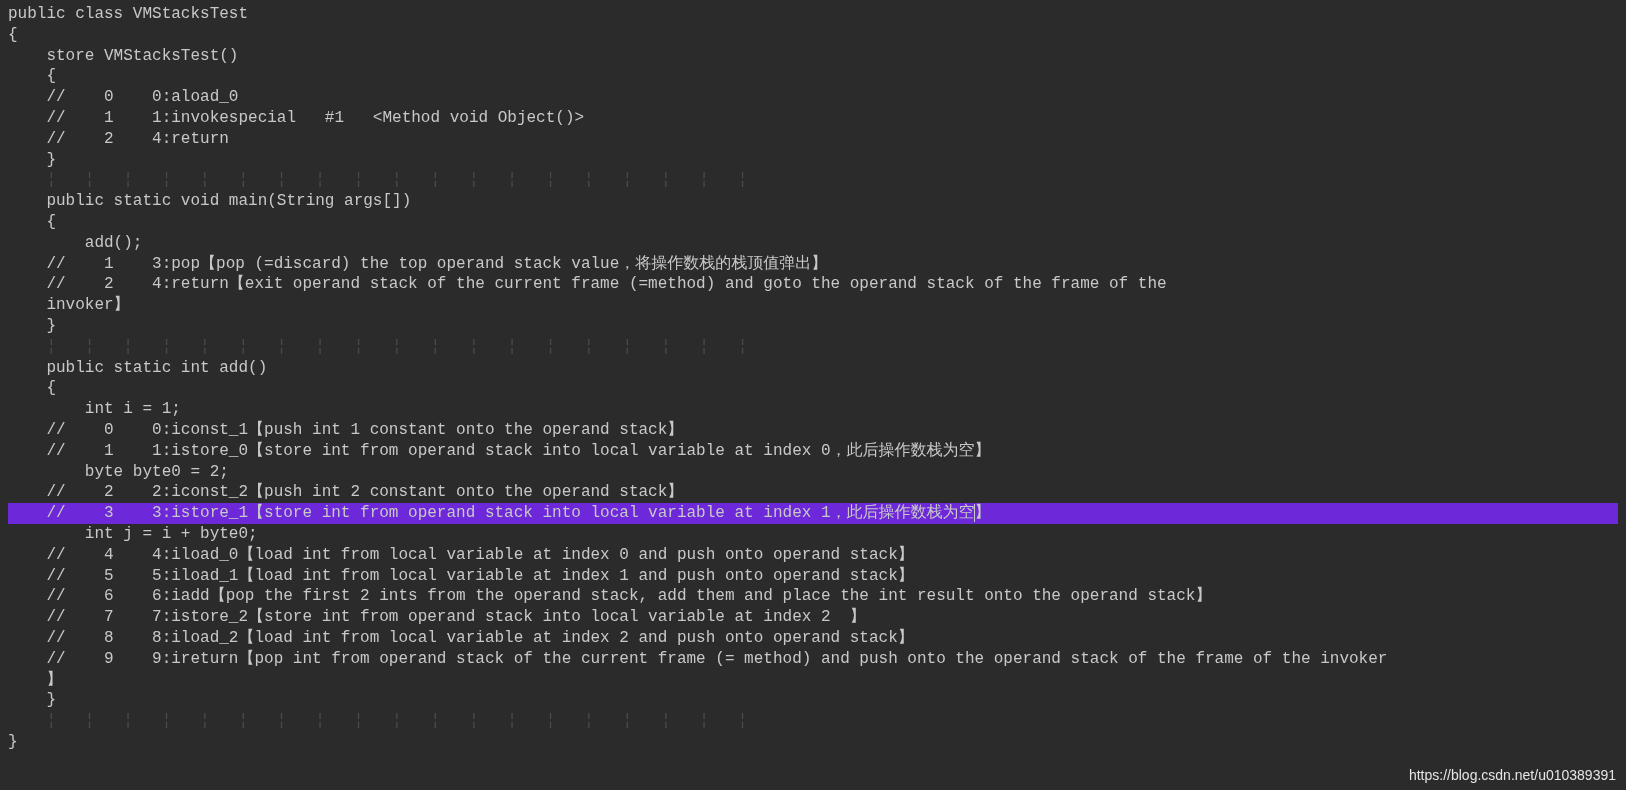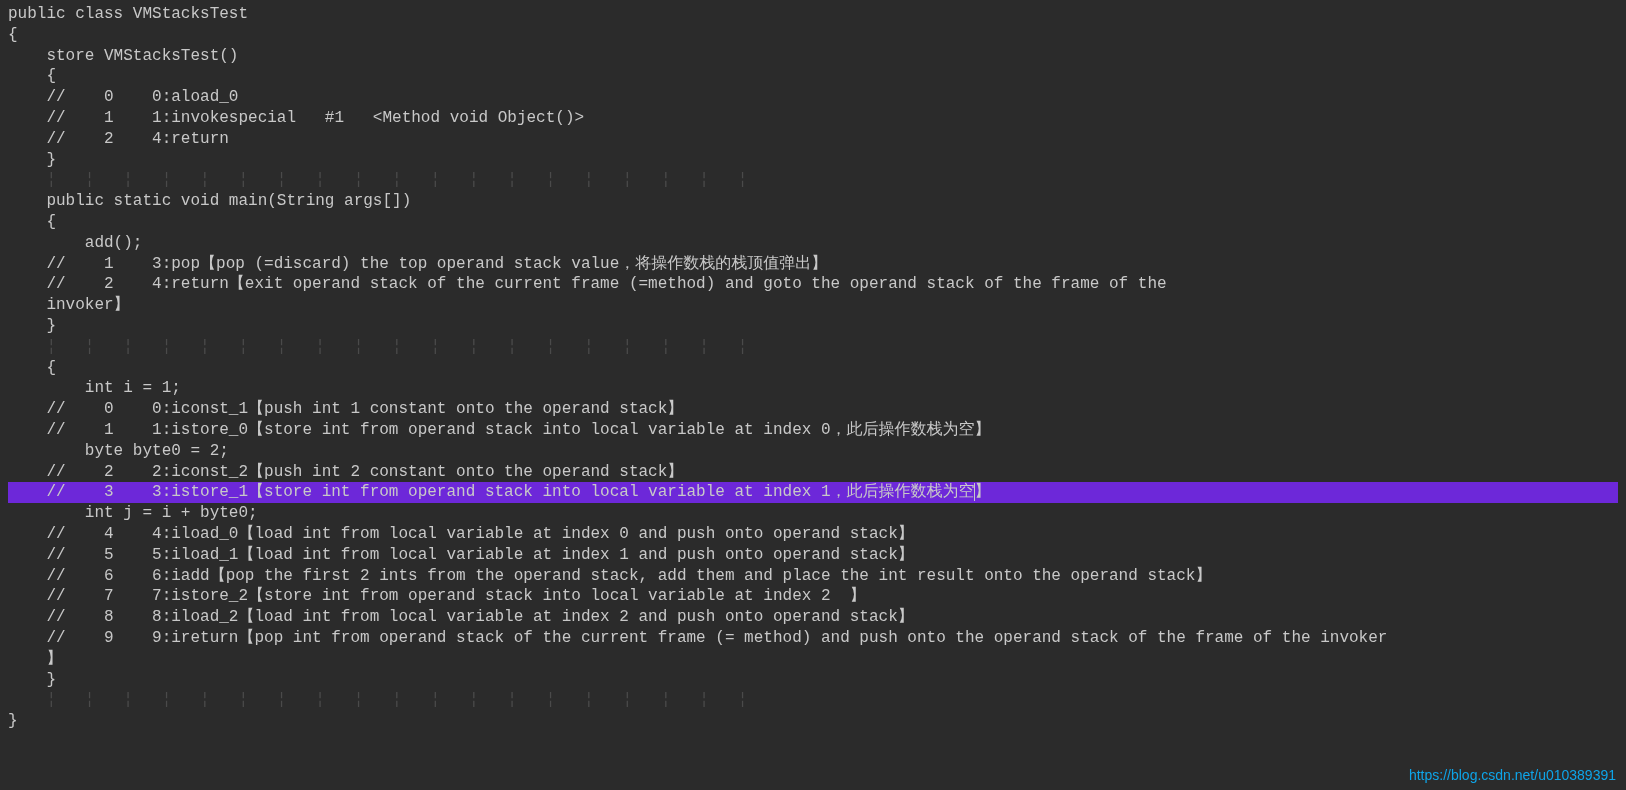--- a/index.html
+++ b/index.html
@@ -29,21 +29,21 @@
     }
     .whitespace-guide {
       color: #4a4a4a;
       white-space: pre;
       min-height: 20px;
     }
     .watermark {
       position: absolute;
       bottom: 6px;
       right: 10px;
-      color: #0ea5e9;
+      color: #e5e5e5;
       font-size: 14px;
       font-family: Arial, sans-serif;
     }
     .caret {
       border-right: 1px solid #c8c8c8;
       display: inline-block;
       height: 18px;
       vertical-align: middle;
       margin-left: -1px;
     }
@@ -62,20 +62,21 @@
   <div class="code-line">    }</div>
   <div class="whitespace-guide">    ¦   ¦   ¦   ¦   ¦   ¦   ¦   ¦   ¦   ¦   ¦   ¦   ¦   ¦   ¦   ¦   ¦   ¦   ¦</div>
   <div class="code-line">    public static void main(String args[])</div>
   <div class="code-line">    {</div>
   <div class="code-line">        add();</div>
   <div class="code-line">    //    1    3:pop【pop (=discard) the top operand stack value，将操作数栈的栈顶值弹出】</div>
   <div class="code-line">    //    2    4:return【exit operand stack of the current frame (=method) and goto the operand stack of the frame of the </div>
   <div class="code-line">    invoker】</div>
   <div class="code-line">    }</div>
   <div class="whitespace-guide">    ¦   ¦   ¦   ¦   ¦   ¦   ¦   ¦   ¦   ¦   ¦   ¦   ¦   ¦   ¦   ¦   ¦   ¦   ¦</div>
+  <div class="code-line">    public static int add()</div>
   <div class="code-line">    {</div>
   <div class="code-line">        int i = 1;</div>
   <div class="code-line">    //    0    0:iconst_1【push int 1 constant onto the operand stack】</div>
   <div class="code-line">    //    1    1:istore_0【store int from operand stack into local variable at index 0，此后操作数栈为空】</div>
   <div class="code-line">        byte byte0 = 2;</div>
   <div class="code-line">    //    2    2:iconst_2【push int 2 constant onto the operand stack】</div>
   <div class="code-line highlighted-line"><span>    //    3    3:istore_1【store int from operand stack into local variable at index 1，此后操作数栈为空</span><span class="caret"></span><span>】</span></div>
   <div class="code-line">        int j = i + byte0;</div>
   <div class="code-line">    //    4    4:iload_0【load int from local variable at index 0 and push onto operand stack】</div>
   <div class="code-line">    //    5    5:iload_1【load int from local variable at index 1 and push onto operand stack】</div>

